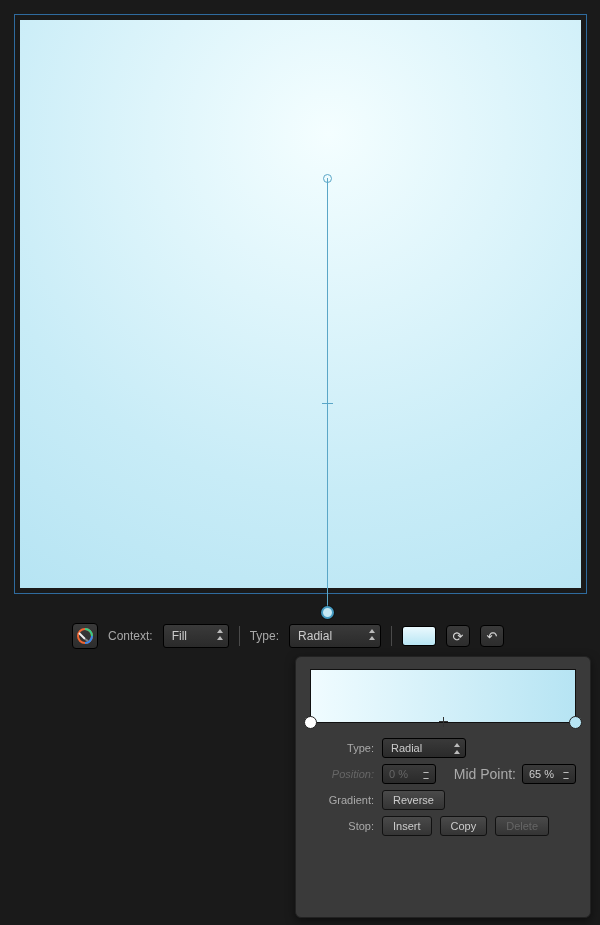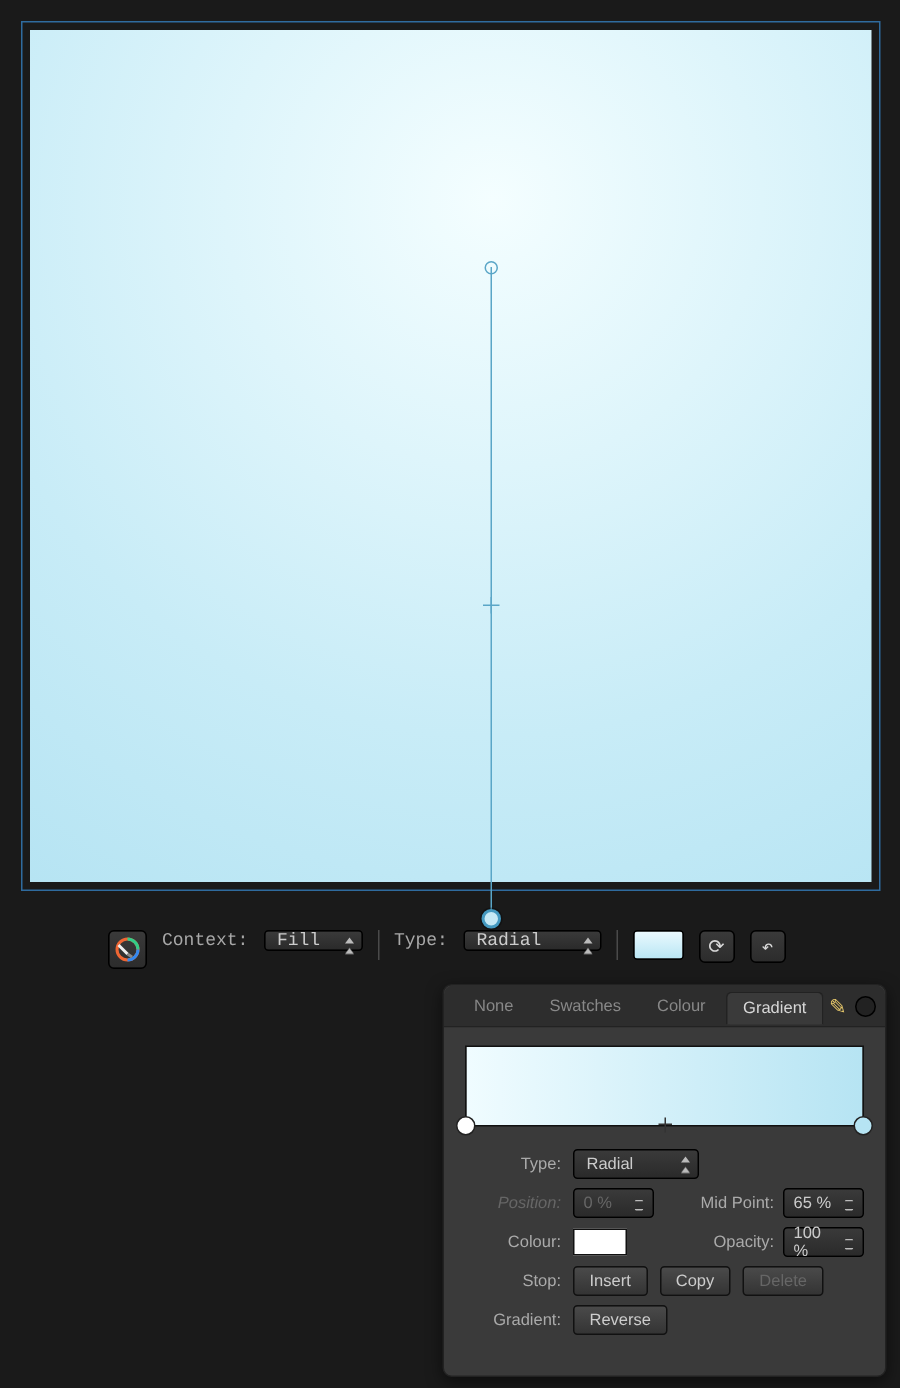--- a/index.html
+++ b/index.html
@@ -55,34 +55,33 @@
     width: 13px; height: 13px; border-radius: 50%;
     background: #c6e9f5; border: 2px solid #4499c0;
     box-shadow: 0 0 0 1px rgba(0,0,0,.3);
   }
 
   
   .context-bar {
     position: absolute;
     left: 72px; top: 620px;
     height: 32px;
-    display: flex; 
+    display: flex; align-items: center;
     gap: 10px;
-    font-family: Liberation Mono, monospace;
   }
   .icon-btn {
     width: 26px; height: 26px;
     border: 1px solid #000;
     background: linear-gradient(#3a3a3a,#2c2c2c);
     border-radius: 4px;
     display: flex; align-items: center; justify-content: center;
   }
   .lbl { color: #a8a8a8; }
   .dd {
-    height: 14px;
+    height: 24px;
     background: linear-gradient(#3a3a3a,#2a2a2a);
     border: 1px solid #000;
     border-radius: 3px;
     color: #ccc;
     padding: 0 20px 0 8px;
     display: flex; align-items: center;
     position: relative;
     cursor: pointer;
   }
   .dd::after {
@@ -186,21 +185,21 @@
     background:linear-gradient(#4a4a4a,#343434);
     border:1px solid #111;border-radius:3px;
     color:#ccc;font-size:11px;
     display:flex;align-items:center;cursor:pointer;
   }
   .btn.dim{color:#666;}
   .color-chip{
     width:36px;height:18px;border:1px solid #111;background:#fff;
   }
   .right-col{ margin-left:auto; display:flex;align-items:center;gap:6px;}
-  .right-col .fl2{color:#aaa;font-size:11px;}
+  .right-col .fl2{color:#aaa;font-size:14px;}
 
   svg { display:block; }
 </style>
 </head>
 <body>
 
 <div class="canvas-wrap">
   <div class="artboard">
     <div class="grad-control">
       <div class="grad-line"></div>
@@ -234,30 +233,20 @@
   <div class="grad-swatch"></div>
   <div class="icon-btn" style="width:24px;height:22px">
     <span class="mini-icon">⟳</span>
   </div>
   <div class="icon-btn" style="width:24px;height:22px">
     <span class="mini-icon">↶</span>
   </div>
 </div>
 
 <div class="panel">
-  <div class="panel-tabs">
-    <div class="panel-tab">None</div>
-    <div class="panel-tab">Swatches</div>
-    <div class="panel-tab">Colour</div>
-    <div class="panel-tab active">Gradient</div>
-    <div class="panel-tools">
-      <span class="eyedrop">✎</span>
-      <span class="circle-dark"></span>
-    </div>
-  </div>
 
   <div class="grad-editor">
     <div class="grad-preview"></div>
     <div class="stop1"></div>
     <div class="mid-mark"></div>
     <div class="stop2"></div>
   </div>
 
   <div class="panel-form">
     <div class="row">
@@ -272,33 +261,23 @@
         <span>0 %</span>
       </div>
       <div class="right-col">
         <span class="fl2">Mid Point:</span>
         <div class="dd small">
           <span>65 %</span>
         </div>
       </div>
     </div>
     <div class="row">
-      <span class="fl">Colour:</span>
-      <div class="color-chip"></div>
-      <div class="right-col">
-        <span class="fl2">Opacity:</span>
-        <div class="dd small">
-          <span>100 %</span>
-        </div>
-      </div>
+      <span class="fl">Gradient:</span>
+      <div class="btn">Reverse</div>
     </div>
     <div class="row">
       <span class="fl">Stop:</span>
       <div class="btn">Insert</div>
       <div class="btn">Copy</div>
       <div class="btn dim">Delete</div>
     </div>
-    <div class="row">
-      <span class="fl">Gradient:</span>
-      <div class="btn">Reverse</div>
-    </div>
   </div>
 </div>
 
 </body></html>

